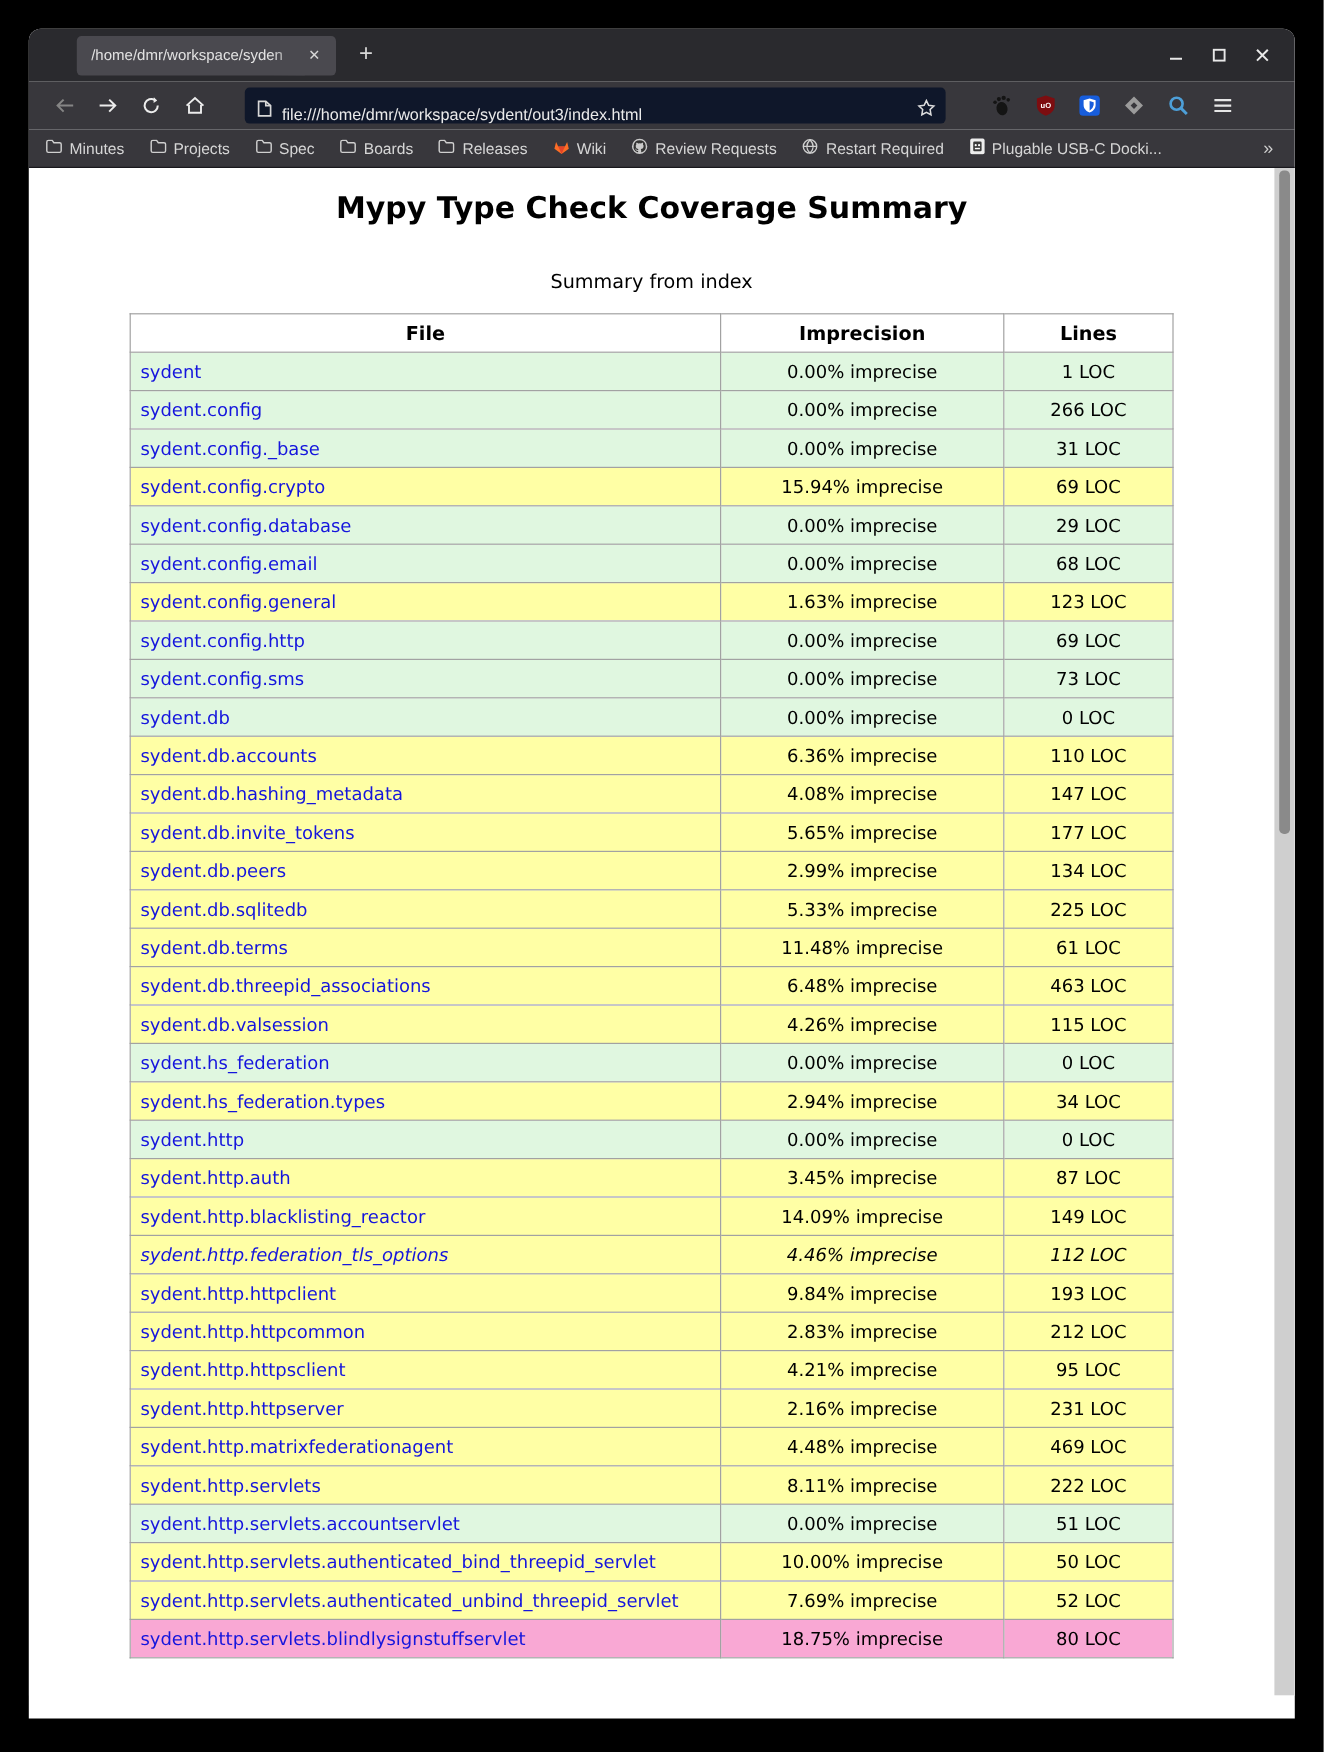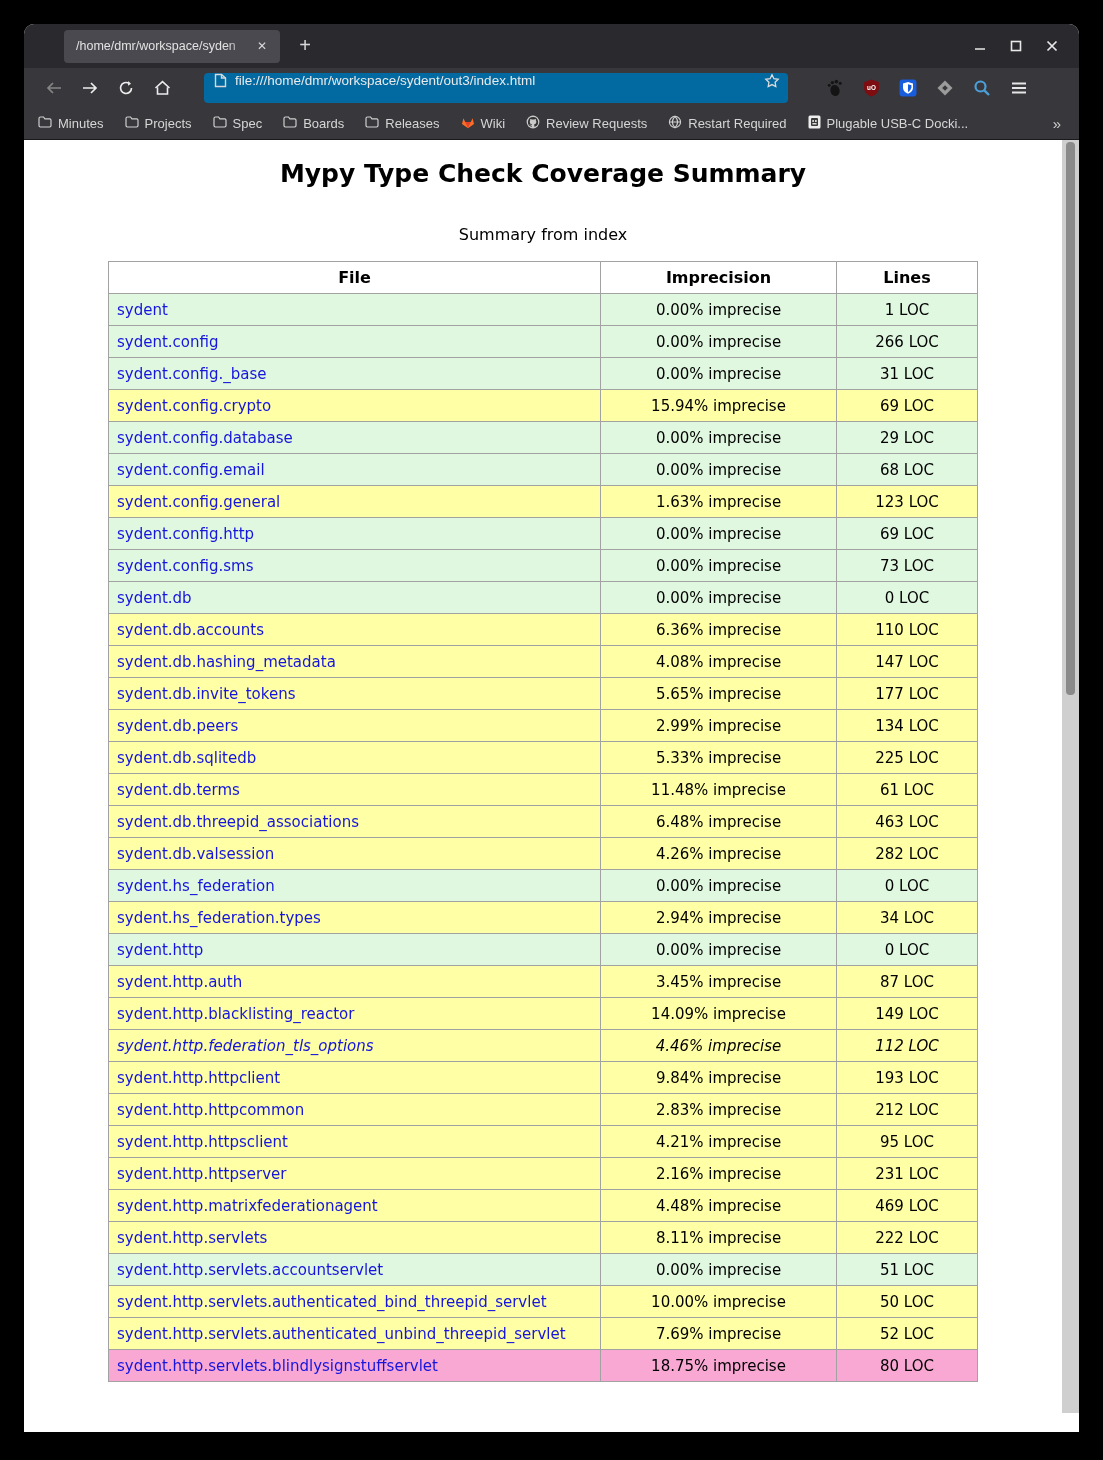--- a/index.html
+++ b/index.html
@@ -43,22 +43,22 @@
     align-items:center; gap:10px;
   }
   .win-btn { width:26px; height:26px; display:flex; align-items:center; justify-content:center; }
   
   .navbar {
     height:40px; background:#38373c; display:flex; align-items:center;
     padding:0 10px 0 14px; gap:4px;
   }
   .nav-btn { width:32px; height:30px; display:flex; align-items:center; justify-content:center; border-radius:4px; flex:0 0 auto; }
   .urlbar {
-    margin-left:22px; width:584px; height:30px; background:#0369a1;
-    border-radius:4px; display:flex; align-items:flex-start; padding:0 8px 0 10px; gap:8px;
+    margin-left:22px; width:584px; height:30px; background:#0f172a;
+    border-radius:4px; display:flex; align-items:flex-end; padding:0 8px 0 10px; gap:8px;
     flex:0 0 auto;
   }
   .url-text { color:#eaeaea; font-size:13.5px; flex:1; white-space:nowrap; overflow:hidden; }
   .ext-icons { display:flex; align-items:center; gap:13px; margin-left:30px; }
   .ext-btn { width:24px; height:24px; display:flex; align-items:center; justify-content:center; }
   
   .bookmarksbar {
     height:32px; background:#38373c; display:flex; align-items:center;
     padding:0 14px; gap:21px; border-bottom:1px solid #19181d;
   }
@@ -373,21 +373,21 @@
     <td class="num-cell">61 LOC</td>
   </tr>
             <tr style="background: rgb(255, 255, 165);">
     <td class="file-cell"><a href="#" style="color: rgb(21, 21, 221);">sydent.db.threepid_associations</a></td>
     <td class="num-cell">6.48% imprecise</td>
     <td class="num-cell">463 LOC</td>
   </tr>
             <tr style="background: rgb(255, 255, 165);">
     <td class="file-cell"><a href="#" style="color: rgb(21, 21, 221);">sydent.db.valsession</a></td>
     <td class="num-cell">4.26% imprecise</td>
-    <td class="num-cell">282 LOC</td>
+    <td class="num-cell">115 LOC</td>
   </tr>
             <tr style="background: rgb(224, 247, 224);">
     <td class="file-cell"><a href="#" style="color: rgb(21, 21, 221);">sydent.hs_federation</a></td>
     <td class="num-cell">0.00% imprecise</td>
     <td class="num-cell">0 LOC</td>
   </tr>
             <tr style="background: rgb(255, 255, 165);">
     <td class="file-cell"><a href="#" style="color: rgb(21, 21, 221);">sydent.hs_federation.types</a></td>
     <td class="num-cell">2.94% imprecise</td>
     <td class="num-cell">34 LOC</td>

